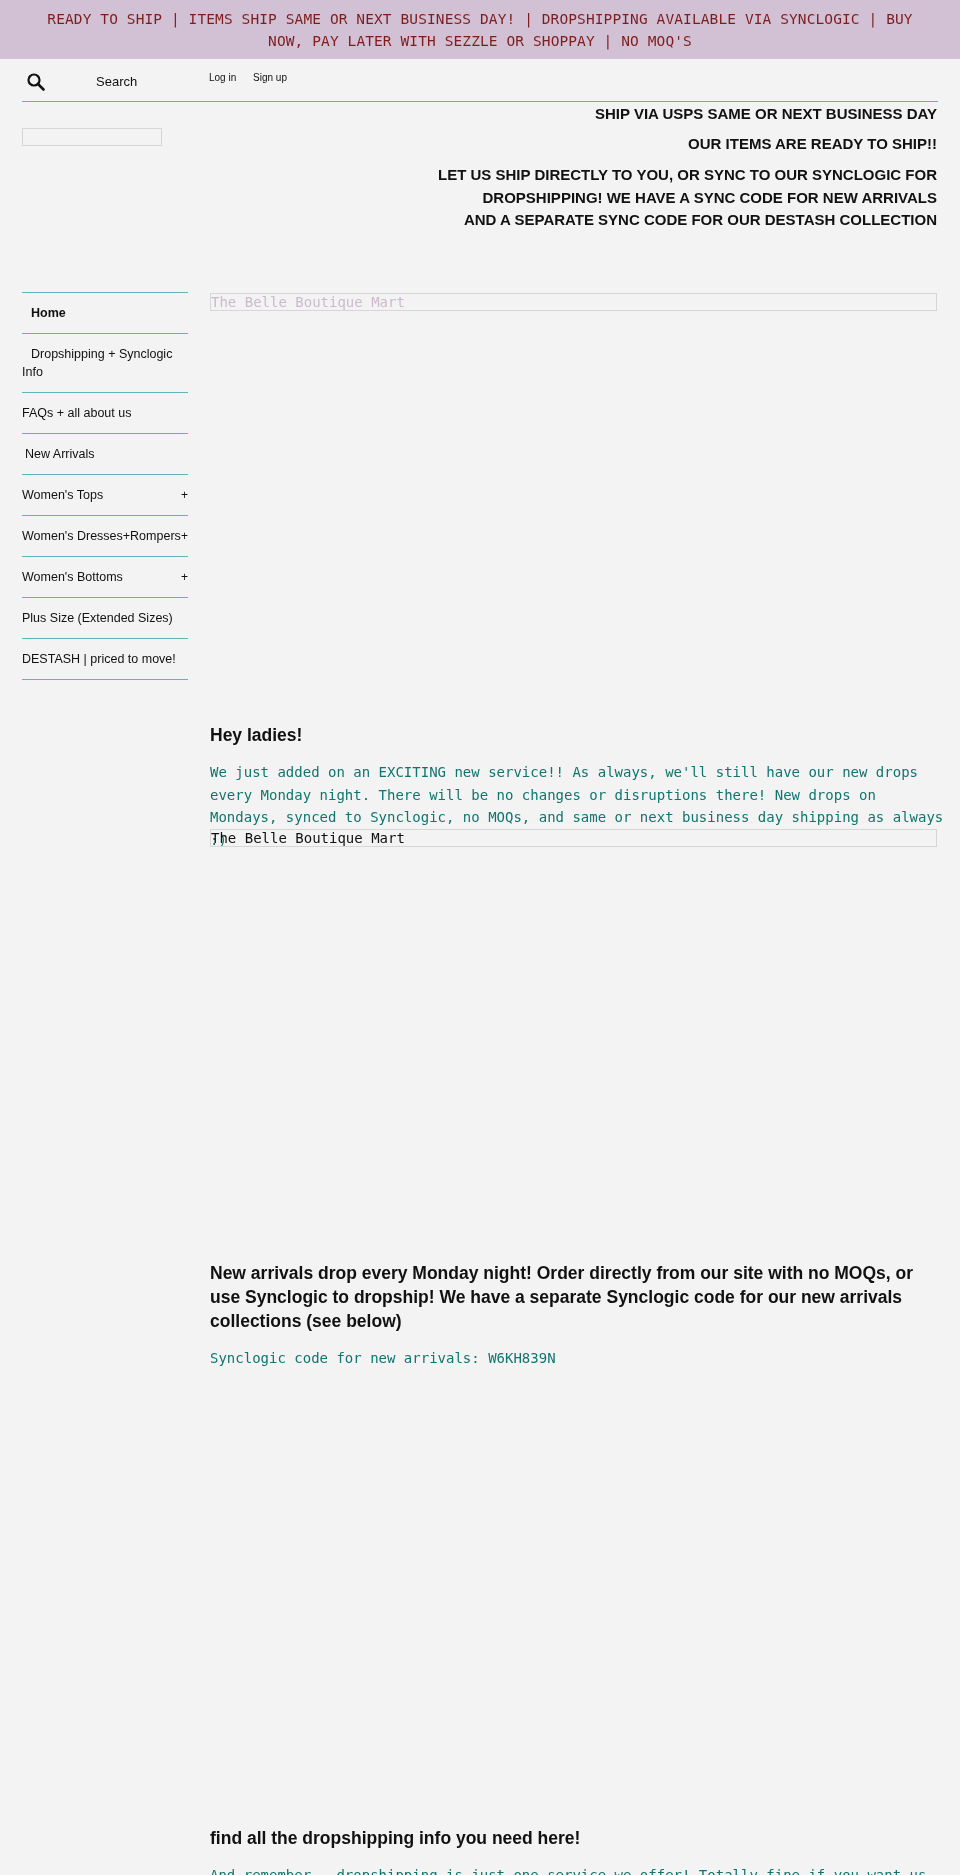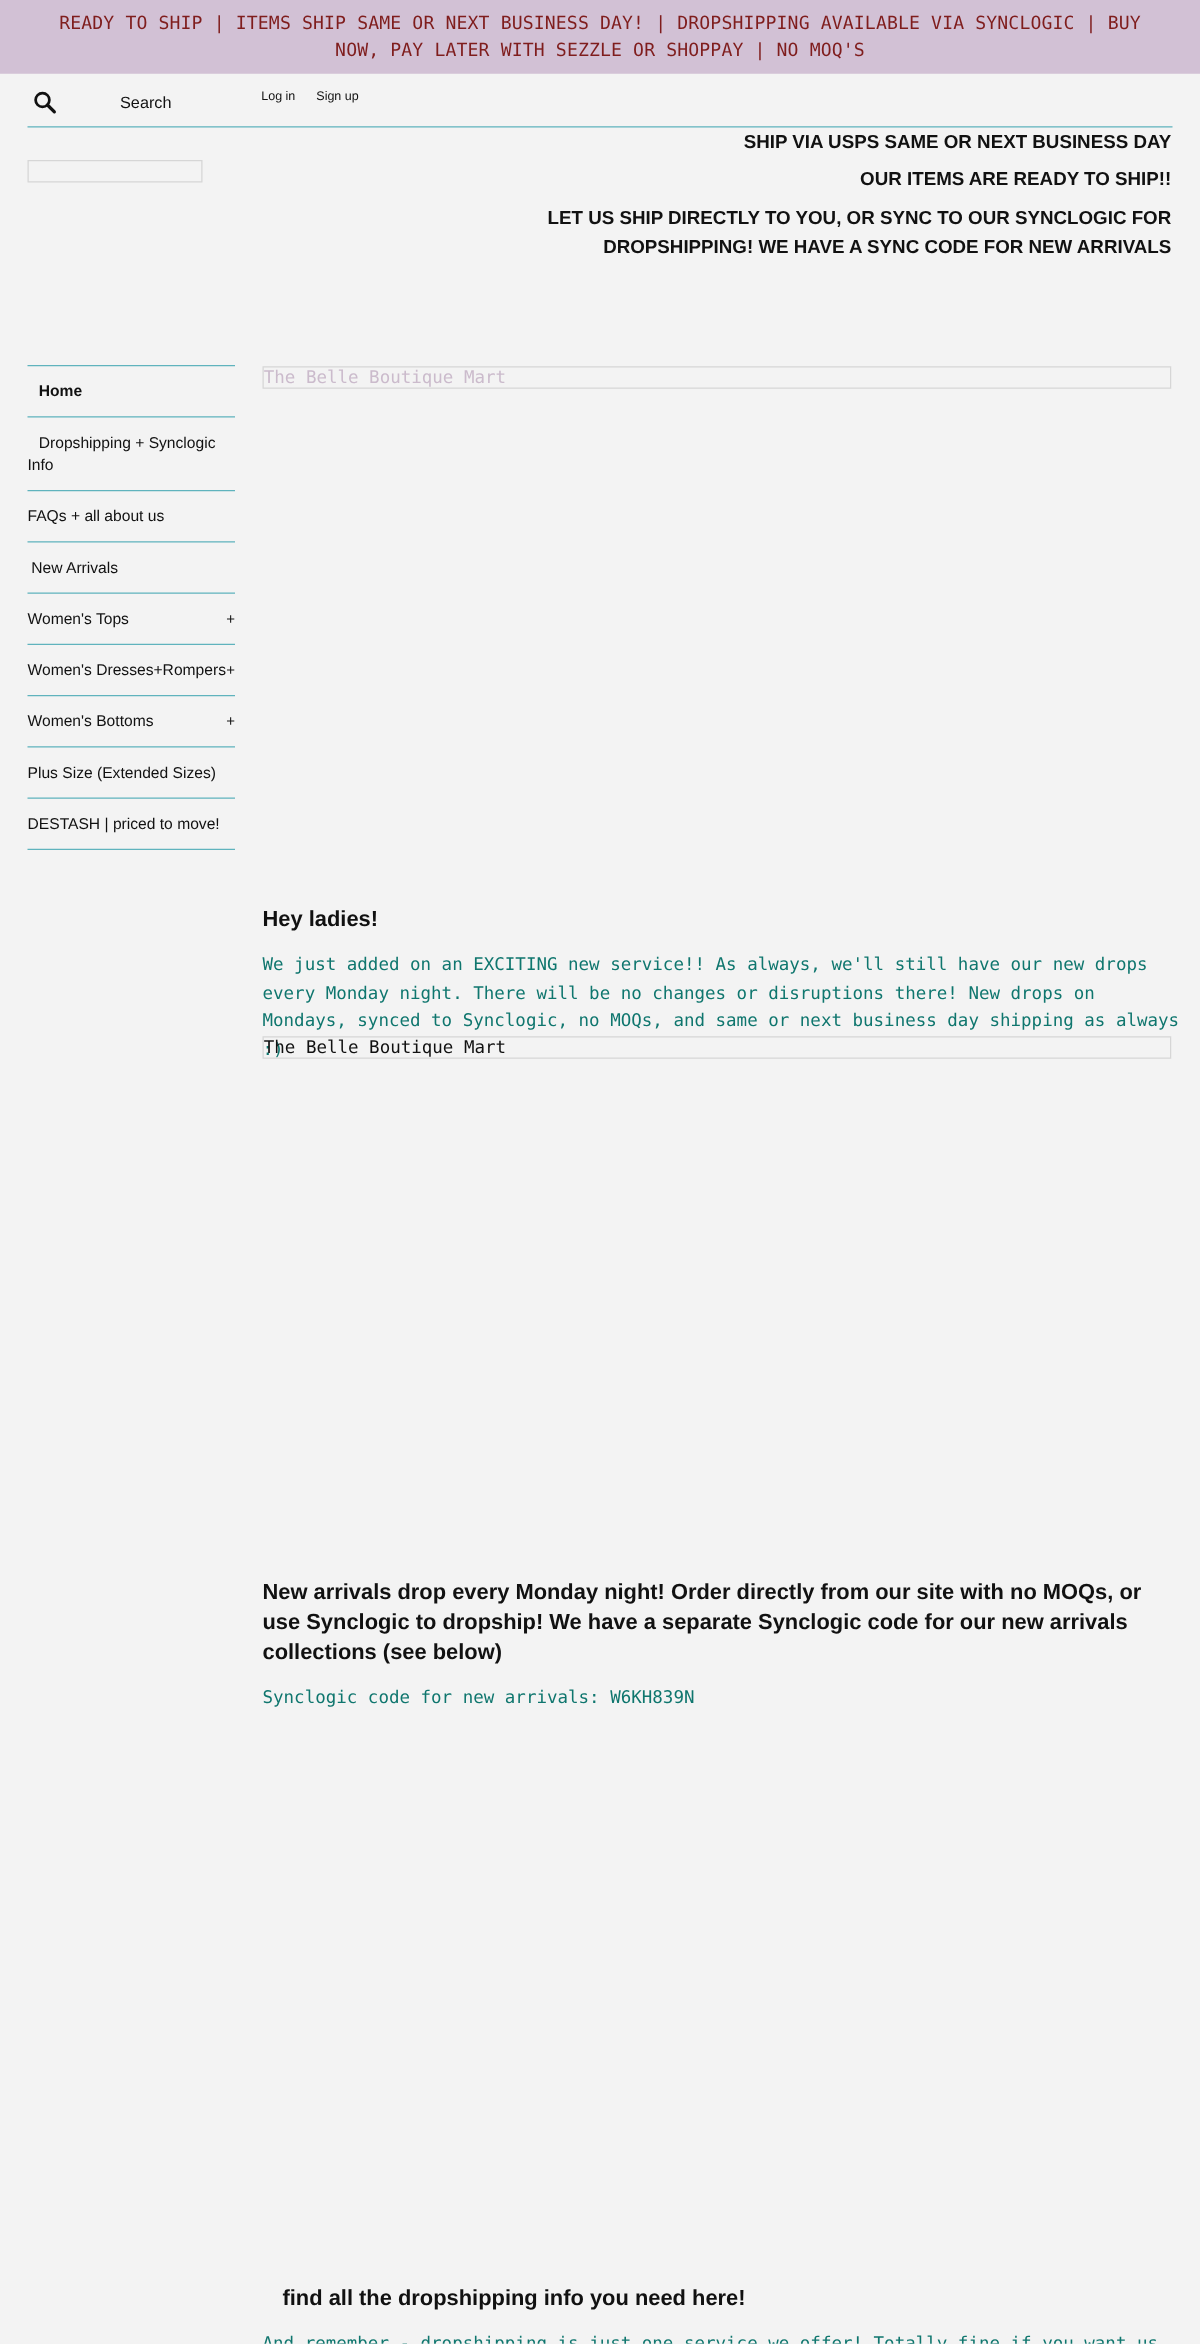--- a/index.html
+++ b/index.html
@@ -102,20 +102,21 @@
     <span>Sign up</span>
   </div>
 </div>
 
 <div class="sidebar-box"></div>
 
 <div class="ship-notice">
   <p>SHIP VIA USPS SAME OR NEXT BUSINESS DAY</p>
   <p>OUR ITEMS ARE READY TO SHIP!!</p>
   <p class="multi">LET US SHIP DIRECTLY TO YOU, OR SYNC TO OUR SYNCLOGIC FOR DROPSHIPPING! WE HAVE A SYNC CODE FOR NEW ARRIVALS</p>
+  <p class="multi">AND A SEPARATE SYNC CODE FOR OUR DESTASH COLLECTION</p>
 </div>
 
 <nav class="nav">
   <div class="nav-item bold">
     <span>Home</span>
   </div>
   <div class="nav-item indent">
     <span>Dropshipping + Synclogic Info</span>
   </div>
   <div class="nav-item">
@@ -151,14 +152,14 @@
 <h2 class="heading" style="top:723px;">Hey ladies!</h2>
 <p class="mono" style="top:761px;">We just added on an EXCITING new service!! As always, we'll still have our new drops every Monday night. There will be no changes or disruptions there! New drops on Mondays, synced to Synclogic, no MOQs, and same or next business day shipping as always :)</p>
 
 <div class="img-placeholder ph2">
   <span>The Belle Boutique Mart</span>
 </div>
 
 <h2 class="heading" style="top:1261px;">New arrivals drop every Monday night! Order directly from our site with no MOQs, or use Synclogic to dropship! We have a separate Synclogic code for our new arrivals collections (see below)</h2>
 <p class="mono" style="top:1347px;">Synclogic code for new arrivals: W6KH839N</p>
 
-<h2 class="heading" style="top:1826px;margin-left:16px;">find all the dropshipping info you need here!</h2>
+<h2 class="heading" style="top:1826px;">find all the dropshipping info you need here!</h2>
 <p class="mono" style="top:1864px; white-space:nowrap;">And remember - dropshipping is just one service we offer! Totally fine if you want us</p>
 
 </body></html>

